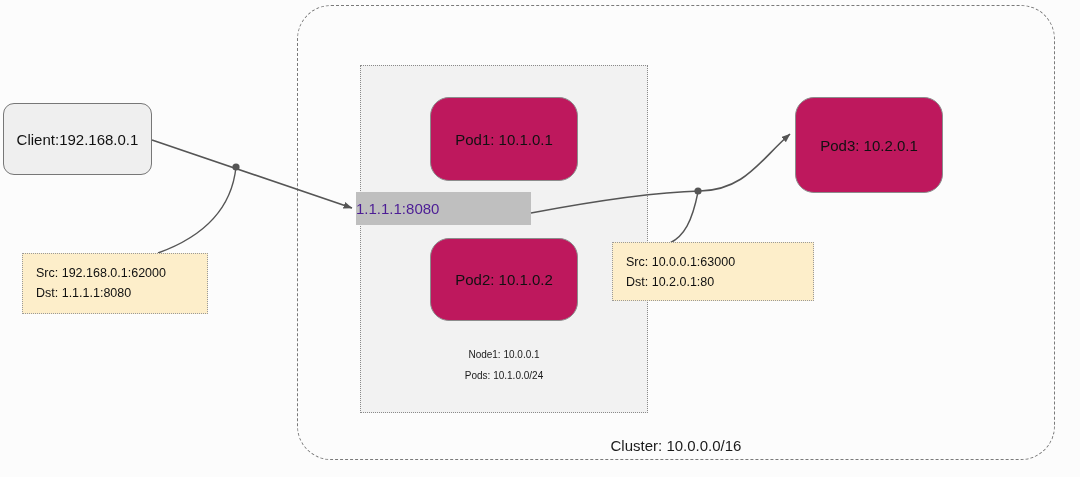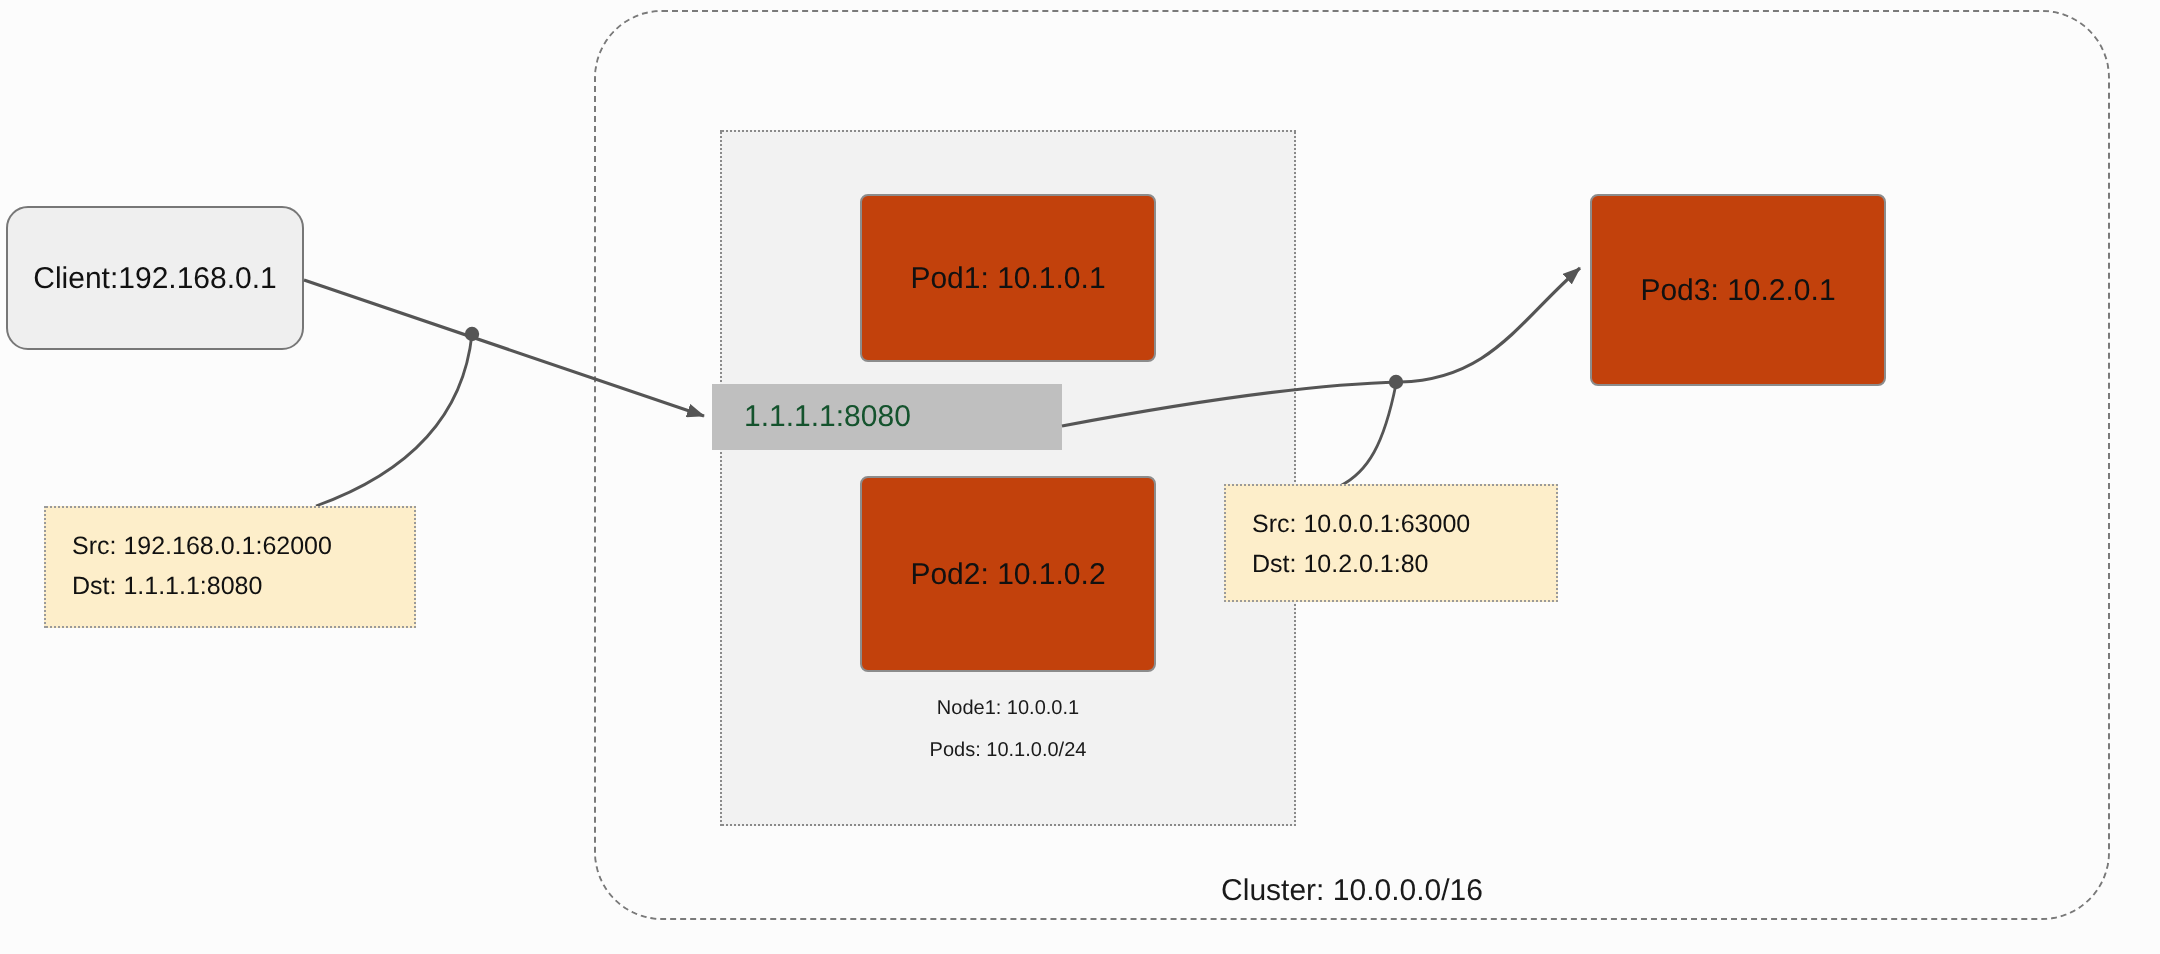--- a/index.html
+++ b/index.html
@@ -65,49 +65,48 @@
     text-align: center;
     font-size: 10px;
     line-height: 21px;
     color: #1a1a1a;
     white-space: nowrap;
   }
 
   
   .pod-box {
     position: absolute;
-    background: #c2410c;
+    background: #be185d;
     border: 1.4px solid #8c8c8c;
-    border-radius: 4px;
+    border-radius: 19px;
     box-sizing: border-box;
     display: flex;
     align-items: center;
     justify-content: center;
     font-size: 15px;
     color: #111111;
     white-space: nowrap;
   }
   #pod-1 { left: 430px; top: 97px; width: 148px; height: 84px; }
-  #pod-2 { left: 430px; top: 238px; width: 148px; height: 98px; }
+  #pod-2 { left: 430px; top: 238px; width: 148px; height: 83px; }
   #pod-3 { left: 795px; top: 97px; width: 148px; height: 96px; }
 
   
   #service-bar {
     position: absolute;
     left: 356px;
     top: 192px;
     width: 175px;
     height: 33px;
     background: #bfbfbf;
     display: flex;
     align-items: center;
-    padding-left: 16px;
-    box-sizing: border-box;
-    font-size: 15px;
-    color: #14532d;
+    box-sizing: border-box;
+    font-size: 15px;
+    color: #4c1d95;
     white-space: nowrap;
   }
 
   
   #client-box {
     position: absolute;
     left: 3px;
     top: 103px;
     width: 149px;
     height: 72px;
@@ -131,21 +130,21 @@
     background: #fdeeca;
     border: 1.3px dotted #9a9a9a;
     box-sizing: border-box;
     padding: 9px 0 0 13px;
     font-size: 12.5px;
     line-height: 20px;
     color: #111111;
     white-space: nowrap;
   }
   #note-1 { left: 22px; top: 253px; width: 186px; height: 61px; }
-  #note-2 { left: 612px; top: 242px; width: 167px; height: 59px; }
+  #note-2 { left: 612px; top: 242px; width: 202px; height: 59px; }
 
   
   #corner-mark {
     position: absolute;
     left: 1062px;
     top: 454px;
     font-size: 15px;
     color: #4a6fb5;
     white-space: nowrap;
     margin-left: 40px;

